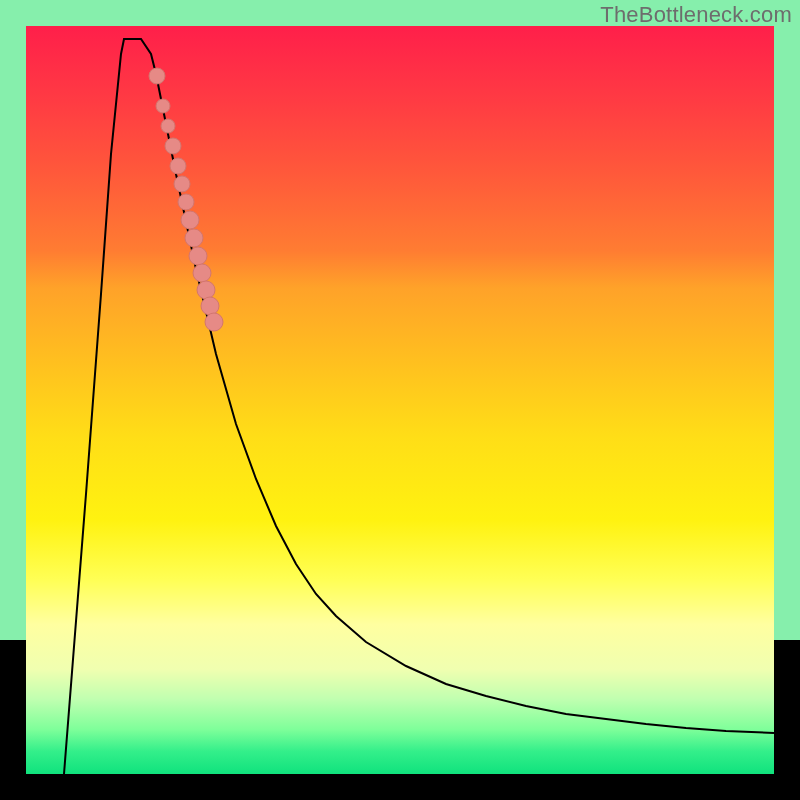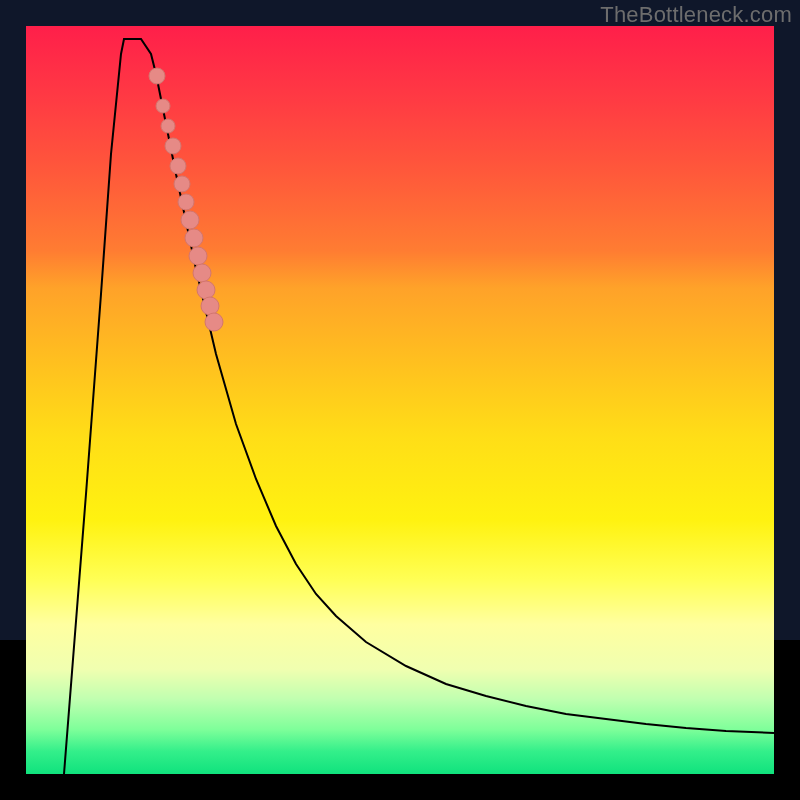--- a/index.html
+++ b/index.html
@@ -10,21 +10,21 @@
     overflow: hidden;
     background: #000;
     font-family: Arial, Helvetica, sans-serif;
   }
   .frame {
     position: absolute;
     top: 0;
     left: 0;
     width: 800px;
     height: 640px;
-    background: #0f172a;
+    background: #86efac;
   }
   .plot {
     position: absolute;
     top: 26px;
     left: 26px;
     width: 748px;
     height: 748px;
     background: linear-gradient(to bottom,
       #ff1f4a 0%,
       #ff3b43 10%,

